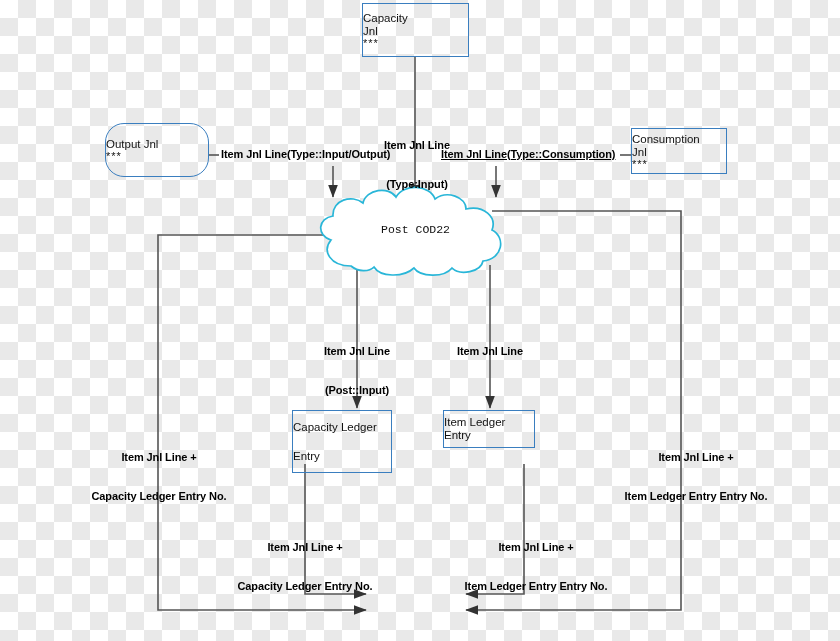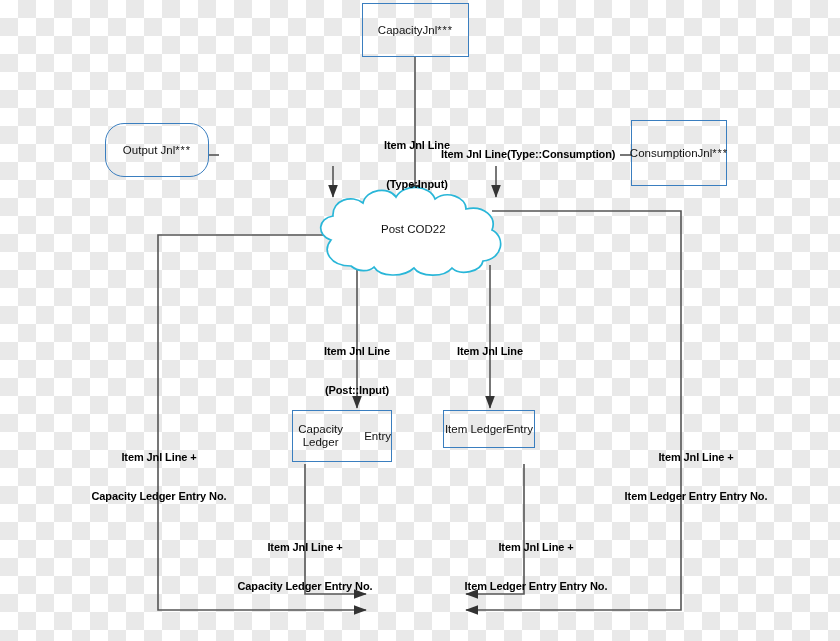--- a/index.html
+++ b/index.html
@@ -16,22 +16,22 @@
       linear-gradient(45deg,#e9e9e9 25%,transparent 25%,transparent 75%,#e9e9e9 75%),
       linear-gradient(45deg,#e9e9e9 25%,transparent 25%,transparent 75%,#e9e9e9 75%);
     background-size:36px 36px;
     background-position:0 0,18px 18px;
     background-color:#ffffff;
   }
   .node{
     position:absolute;box-sizing:border-box;
     border:1.5px solid #3a7ebf;
     background:transparent;
-    display:flex;flex-direction:row;
-    align-items:center;justify-content:center;
+    display:flex;flex-direction:column;
+    align-items:flex-start;justify-content:center;
     text-align:center;
     color:#111111;
     font-size:11.5px;line-height:13px;
     font-weight:400;
   }
   .node .stars{letter-spacing:1px;font-size:11px;line-height:11px;}
   .lbl{
     position:absolute;
     color:#000;
     font-size:11px;line-height:13px;
@@ -102,48 +102,49 @@
     <span>Capacity</span>
     <span>Jnl</span>
     <span class="stars">***</span>
   </div>
 
   <div class="node" style="left:105px;top:123px;width:104px;height:54px;border-radius:19px;">
     <span>Output Jnl</span>
     <span class="stars">***</span>
   </div>
 
-  <div class="node" style="left:631px;top:120px;width:96px;height:66px;">
+  <div class="node" style="left:631px;top:128px;width:96px;height:46px;">
     <span>Consumption</span>
     <span>Jnl</span>
     <span class="stars">***</span>
   </div>
 
   <div class="cloudlabel" style="left:0;top:223px;width:840px;">
-    <span style="position:absolute;left:381px;">Post COD22</span>
+    <span style="position:absolute;left:381px;font-family:Liberation Mono, monospace;">Post COD22</span>
   </div>
 
-  <div class="node" style="left:292px;top:410px;width:100px;height:52px;gap:16px;">
+  <div class="node" style="left:292px;top:410px;width:100px;height:63px;gap:16px;">
     <span>Capacity Ledger</span>
     <span>Entry</span>
   </div>
 
   <div class="node" style="left:443px;top:410px;width:92px;height:38px;">
     <span>Item Ledger</span>
     <span>Entry</span>
   </div>
 
 
   <div class="lbl" style="left:371px;top:113px;width:92px;">
     <div>Item Jnl Line</div>
     <div>(Type:Input)</div>
   </div>
 
+  <div class="lbl" style="left:221px;top:148px;width:180px;text-align:left;">Item Jnl Line(Type::Input/Output)</div>
 
-  <div class="lbl" style="left:441px;top:148px;width:180px;text-align:left;">Item Jnl Line(Type::Consumption)</div>
+  <div class="lbl" style="left:441px;top:148px;width:180px;text-align:left;text-decoration:underline;">Item Jnl Line(Type::Consumption)</div>
 
   <div class="lbl" style="left:311px;top:319px;width:92px;">
     <div>Item Jnl Line</div>
     <div>(Post::Input)</div>
   </div>
 
   <div class="lbl" style="left:406px;top:319px;width:168px;">
     <div>Item Jnl Line</div>
   </div>
 

